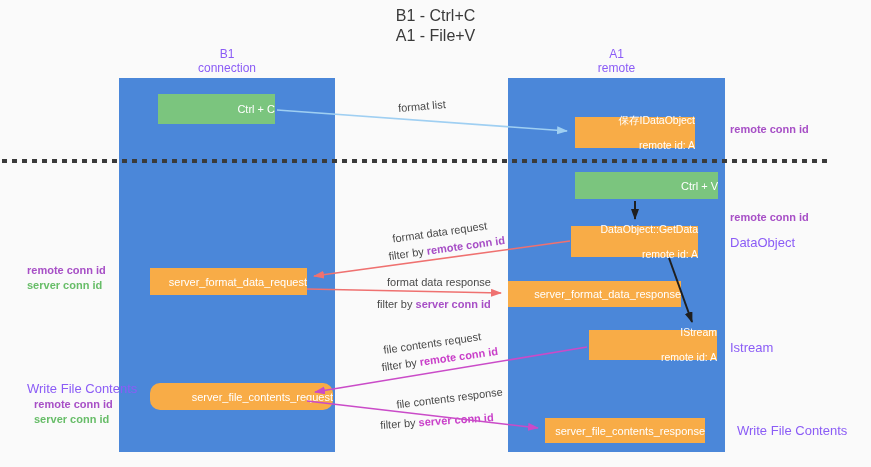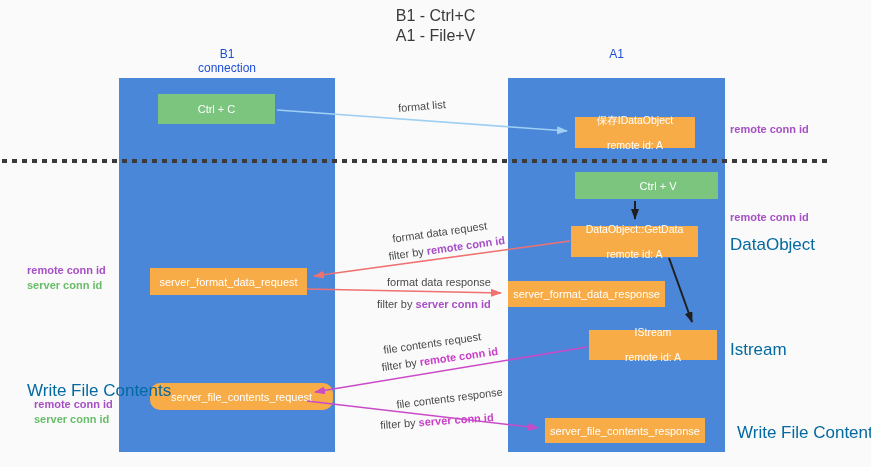--- a/index.html
+++ b/index.html
@@ -6,74 +6,75 @@
   body{
     width:871px;height:467px;position:relative;overflow:hidden;
     background:#fafafa;
     font-family:"Liberation Sans","DejaVu Sans",sans-serif;
     color:#3a3a3a;
   }
   .abs{position:absolute;}
   
   .title{left:0;right:0;top:6px;text-align:center;font-size:16px;line-height:20px;color:#3a3a3a;}
   
-  .lane-head{top:47px;text-align:center;font-size:12px;line-height:14px;color:#1d4ed8;}
+  .lane-head{top:47px;text-align:center;font-size:12px;line-height:14px;color:#8b5cf6;}
   .lane-head.left{left:119px;width:216px;}
   .lane-head.right{left:508px;width:217px;}
   
   .lane{top:78px;height:374px;background:#4b87d9;}
   .lane.left{left:119px;width:216px;}
   .lane.right{left:508px;width:217px;}
   
   .dashline{left:2px;top:159px;width:830px;height:4px;
     background:repeating-linear-gradient(to right,#3b3b3b 0 5px,transparent 5px 10px);}
   
-  .node{display:flex;flex-direction:column;align-items:center;justify-content:center;
+  .node{display:flex;flex-direction:column;align-items:flex-end;justify-content:center;
     color:#fff;text-align:center;white-space:nowrap;}
   .node.green{background:#7bc57e;font-size:11px;}
   .node.orange{background:#f8ac47;gap:12px;}
   .node .l1,.node .l2{font-size:10.5px;line-height:13px;}
   .node.single{font-size:11px;}
   #ctrl-c{left:158px;top:94px;width:117px;height:30px;}
   #save-obj{left:575px;top:117px;width:120px;height:31px;}
   #ctrl-v{left:575px;top:172px;width:120px;height:27px;padding-left:23px;}
   #getdata{left:571px;top:226px;width:127px;height:31px;}
   #fmt-req{left:150px;top:268px;width:157px;height:27px;}
-  #fmt-resp{left:508px;top:281px;width:157px;height:26px;}
+  #fmt-resp{left:508px;top:281px;width:157px;height:26px;padding-left:16px;}
   #istream{left:589px;top:330px;width:128px;height:30px;}
   #file-req{left:150px;top:383px;width:183px;height:27px;border-radius:10px;}
   #file-resp{left:545px;top:418px;width:160px;height:25px;}
   
   .flow{font-size:11px;color:#4a4a4a;white-space:nowrap;}
   .flow b.purple{color:#a74fc6;}
   .flow b.magenta{color:#c93fc9;}
   .rot8{transform:rotate(-8deg);}
   .rot7{transform:rotate(-7deg);}
   .rot5{transform:rotate(-5deg);}
   .rot4{transform:rotate(-4deg);}
   
-  .side{white-space:nowrap;font-size:17px;color:#0369a1;}
+  .side{white-space:nowrap;font-size:13px;color:#8b5cf6;}
   .side.bold-purple{font-weight:bold;font-size:11px;color:#a74fc6;}
   .side.bold-green{font-weight:bold;font-size:11px;color:#67bd68;}
   svg.overlay{position:absolute;left:0;top:0;pointer-events:none;}
 </style>
 </head>
 <body>
 
 <div class="abs title">
   <div>B1 - Ctrl+C</div>
   <div>A1 - File+V</div>
 </div>
 
 <div class="abs lane-head left">
   <div>B1</div>
   <div>connection</div>
 </div>
 <div class="abs lane-head right">
   <div>A1</div>
+  <div>remote</div>
 </div>
 
 <div class="abs lane left"></div>
 <div class="abs lane right"></div>
 
 <div class="abs dashline"></div>
 
 <div id="ctrl-c" class="abs node green single">
   <span>Ctrl + C</span>
 </div>

